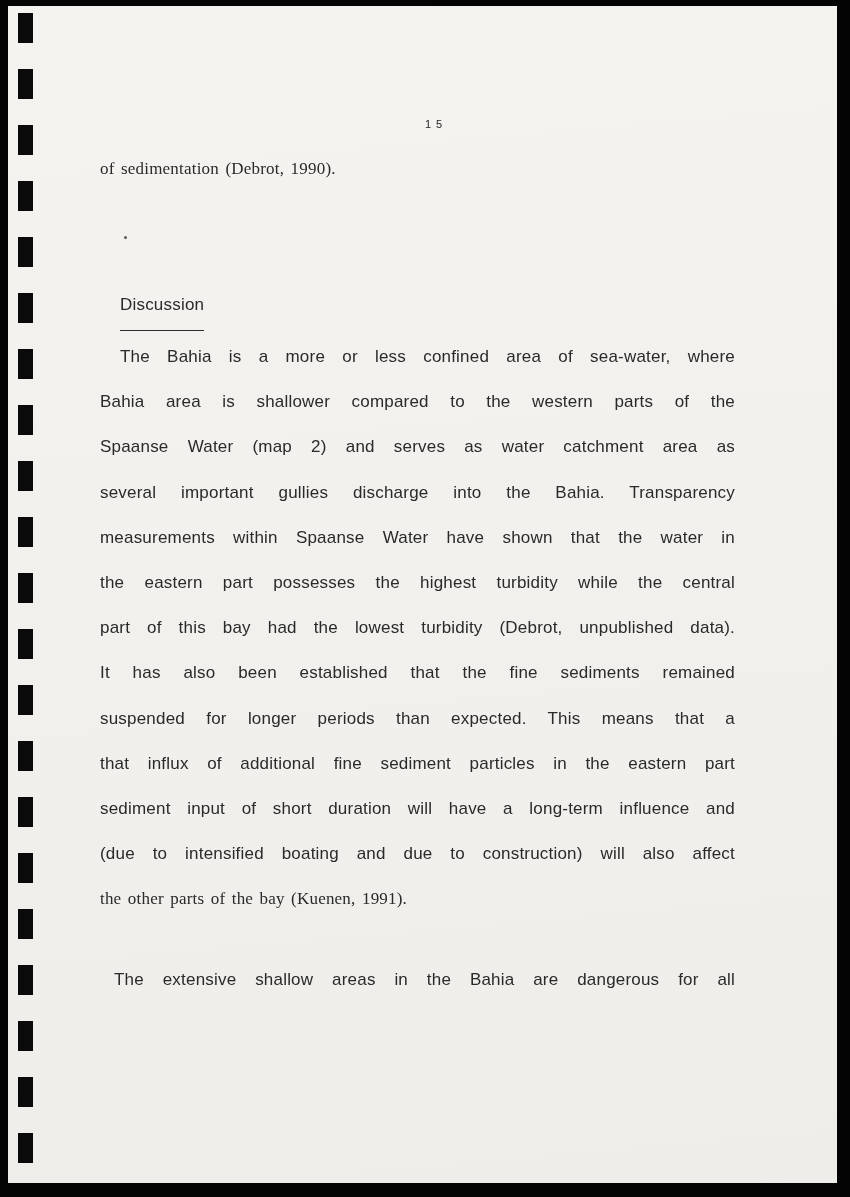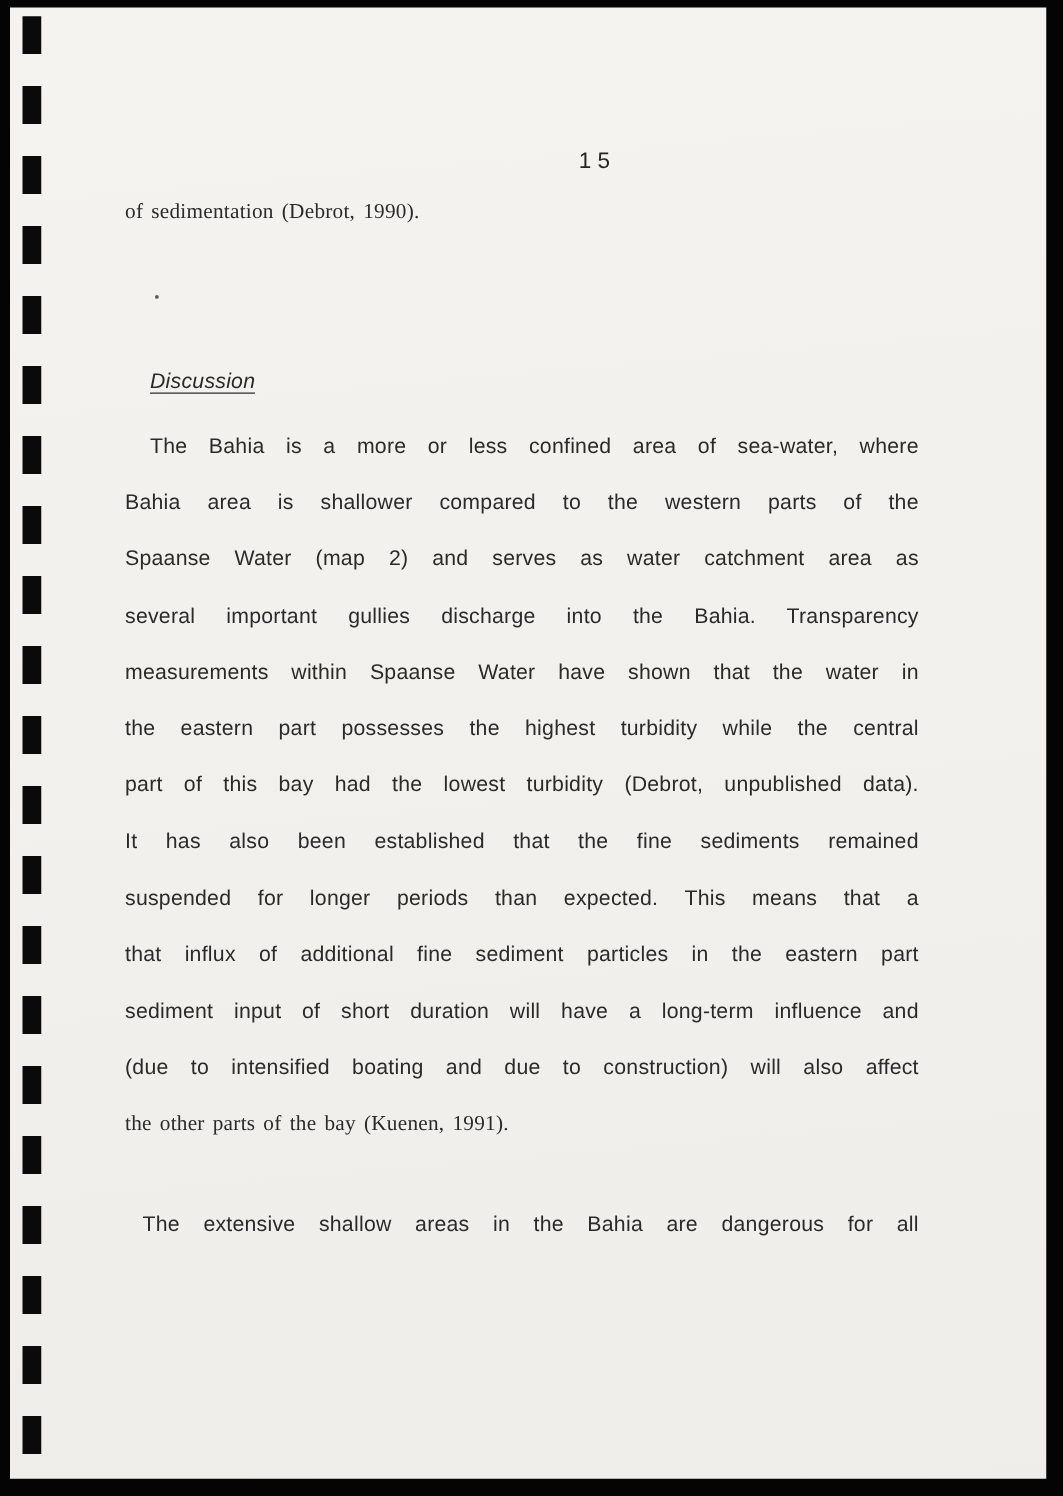--- a/index.html
+++ b/index.html
@@ -18,22 +18,22 @@
   .holes {
     position: absolute;
     left: 10px; top: 7px;
     width: 15px; height: 1170px;
     background: repeating-linear-gradient(to bottom,
       #0a0a0a 0px, #0a0a0a 30px,
       rgba(0,0,0,0) 30px, rgba(0,0,0,0) 56px);
   }
   .pageno {
     position: absolute;
-    left: 455px; top: 112px;
-    font-size: 18px; letter-spacing: 5px;
+    left: 417px; top: 112px;
+    font-size: 11px; letter-spacing: 5px;
     color: #262626;
   }
   .content {
     position: absolute;
     left: 92px; top: 0;
     width: 635px;
     color: #2a2a2a;
     font-size: 17px;
     letter-spacing: 0.2px;
     word-spacing: 2px;
@@ -53,22 +53,21 @@
   .line.ind2 { padding-left: 14px; }
   .heading {
     position: absolute;
     left: 20px; top: 289px;
     margin: 0;
     font-size: 17px; font-weight: normal;
     color: #2a2a2a;
   }
   .heading .u {
     border-bottom: 1.6px solid #2e2e2e;
-    padding-bottom: 0;
-    font-style: italic;
+    padding-bottom: 16px;
   }
   .stray {
     position: absolute;
     left: 116px; top: 230px;
     width: 3px; height: 3px;
     background: #5a5a58; border-radius: 50%;
   }
 </style>
 </head>
 <body>

